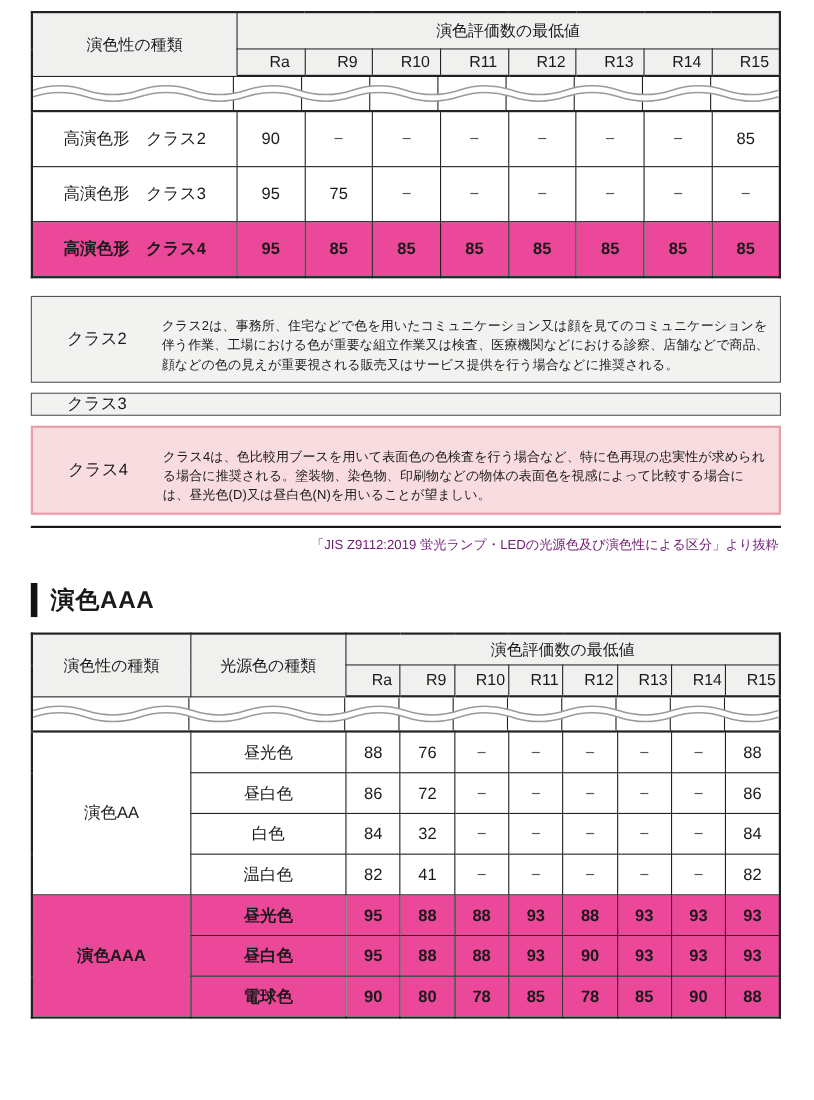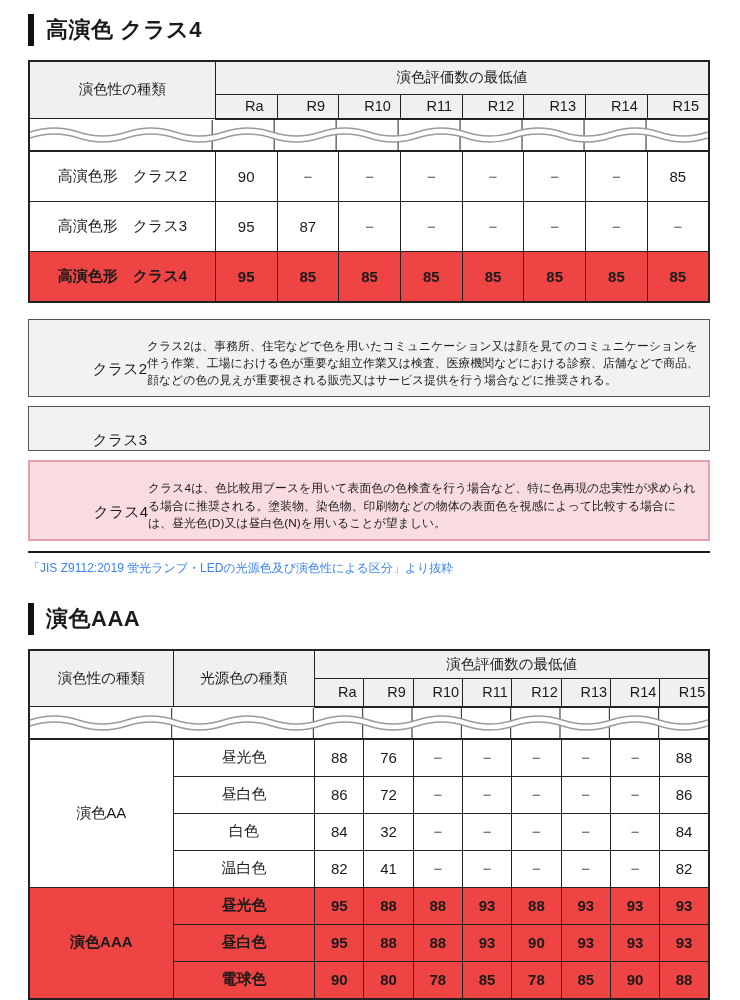--- a/index.html
+++ b/index.html
@@ -20,44 +20,43 @@
   .t2 thead tr:first-child th{height:27px;}
   .t2 thead tr:last-child th{height:27px;}
   .cri-table thead tr:last-child th{border-bottom:2px solid #222;padding-left:16px;}
   .t1 tbody td{height:49px;margin-left:36px;}
   .t2 tbody td{height:36px;font-size:15px;}
   tr.wavy td{height:30px;border-bottom:2px solid #222;padding:0;}
   .wave-svg{display:block;width:100%;height:30px;}
   .wave-line{stroke:#9a9a9a;stroke-width:1.4;fill:none;vector-effect:non-scaling-stroke;}
   .wave-band{fill:#ffffff;stroke:none;}
   .wave-grid{stroke:#222;stroke-width:1;vector-effect:non-scaling-stroke;}
-  tr.pink td{background:#ef4444;font-weight:bold;}
+  tr.pink td{background:#ec4899;font-weight:bold;}
   td.dash{color:#555;}
 
   
   .desc-list{margin-top:16px;}
   .desc-box{display:flex;align-items:center;border:1px solid #555;background:#f2f2f1;
             margin-bottom:9px;box-sizing:border-box;}
   .desc-box.pink{background:#f8dce0;border:2px solid #e79fa9;}
-  .desc-label{flex:0 0 118px;text-align:right;font-size:15px;margin-top:24px;}
+  .desc-label{flex:0 0 118px;text-align:center;font-size:15px;}
   .desc-text{flex:1;font-size:11.8px;line-height:1.47;padding:18px 10px 7px 0;
              white-space:pre-line;letter-spacing:0.1px;}
 
   .divider{border-top:2px solid #1a1a1a;margin:10px 0 7px 0;}
-  .citation{font-size:12px;margin:2px 2px 0 0;color:#3b82f6;}
+  .citation{text-align:right;font-size:12px;margin:2px 2px 0 0;color:#701a75;}
   .sec2{margin-top:26px;}
   .t2wrap{margin-top:2px;}
 </style>
 </head>
 <body>
 
 <div class="page">
 
   <section>
-    <h1 class="sec-title">高演色 クラス4</h1>
 
     <table class="cri-table t1">
       <colgroup>
         <col style="width:27.4%">
         <col style="width:9.075%">
           <col style="width:9.075%">
           <col style="width:9.075%">
           <col style="width:9.075%">
         <col style="width:9.075%">
           <col style="width:9.075%">
@@ -105,21 +104,21 @@
           <td class="dash">−</td>
           <td class="dash">−</td>
           <td class="dash">−</td>
           <td class="dash">−</td>
           <td class="dash">−</td>
           <td>85</td>
         </tr>
         <tr>
           <td>高演色形　クラス3</td>
           <td>95</td>
-          <td>87</td>
+          <td>75</td>
           <td class="dash">−</td>
           <td class="dash">−</td>
           <td class="dash">−</td>
           <td class="dash">−</td>
           <td class="dash">−</td>
           <td class="dash">−</td>
         </tr>
         <tr class="pink">
           <td>高演色形　クラス4</td>
           <td>95</td>

